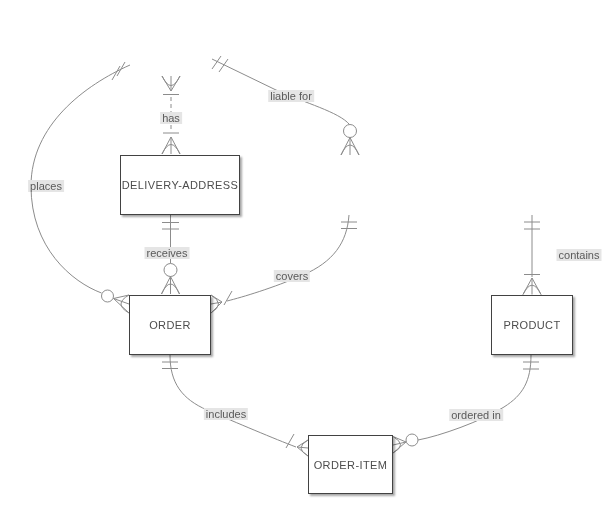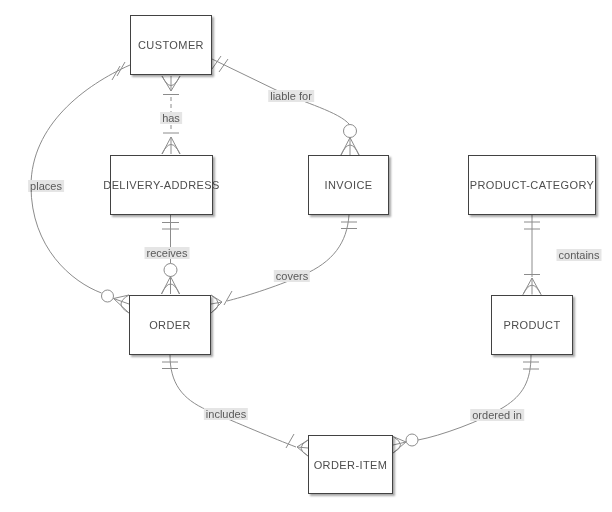--- a/index.html
+++ b/index.html
@@ -111,44 +111,35 @@
 
     <g>
       <path d="M531,355 C531,381 523,395 504,407 C482,421 440,436 418,440"></path>
       <path d="M523,362 L539,362 M523,369 L539,369"></path>
       <circle cx="412" cy="440" r="6"></circle>
       <path d="M406,442 L393,436.5 M406,442 L393,445 M406,442 L393,453"></path>
       <path d="M393,436.5 Q408,445 393,453"></path>
     </g>
   </svg>
 
-  <div class="entity" style="left:130px; top:15px; width:82px; height:60px;">
-    <span>CUSTOMER</span>
-  </div>
-  <div class="entity" style="left:110px; top:155px; width:103px; height:60px;">
+  <div class="entity" style="left:120px; top:155px; width:120px; height:60px;">
     <span>DELIVERY-ADDRESS</span>
-  </div>
-  <div class="entity" style="left:308px; top:155px; width:81px; height:60px;">
-    <span>INVOICE</span>
-  </div>
-  <div class="entity" style="left:468px; top:155px; width:128px; height:60px;">
-    <span>PRODUCT-CATEGORY</span>
   </div>
   <div class="entity" style="left:129px; top:295px; width:82px; height:60px;">
     <span>ORDER</span>
   </div>
   <div class="entity" style="left:491px; top:295px; width:82px; height:60px;">
     <span>PRODUCT</span>
   </div>
   <div class="entity" style="left:308px; top:435px; width:85px; height:59px;">
     <span>ORDER-ITEM</span>
   </div>
 
   <div class="edge-label" style="left:171px; top:118px;">has</div>
   <div class="edge-label" style="left:46px; top:186px;">places</div>
   <div class="edge-label" style="left:291px; top:96px;">liable for</div>
   <div class="edge-label" style="left:167px; top:253px;">receives</div>
   <div class="edge-label" style="left:292px; top:276px;">covers</div>
   <div class="edge-label" style="left:532px; top:255px;margin-left:47px;">contains</div>
   <div class="edge-label" style="left:226px; top:414px;">includes</div>
-  <div class="edge-label" style="left:476px; top:415px;margin-left:21px;">ordered in</div>
+  <div class="edge-label" style="left:476px; top:415px;">ordered in</div>
 
 </div>
 
 </body></html>

